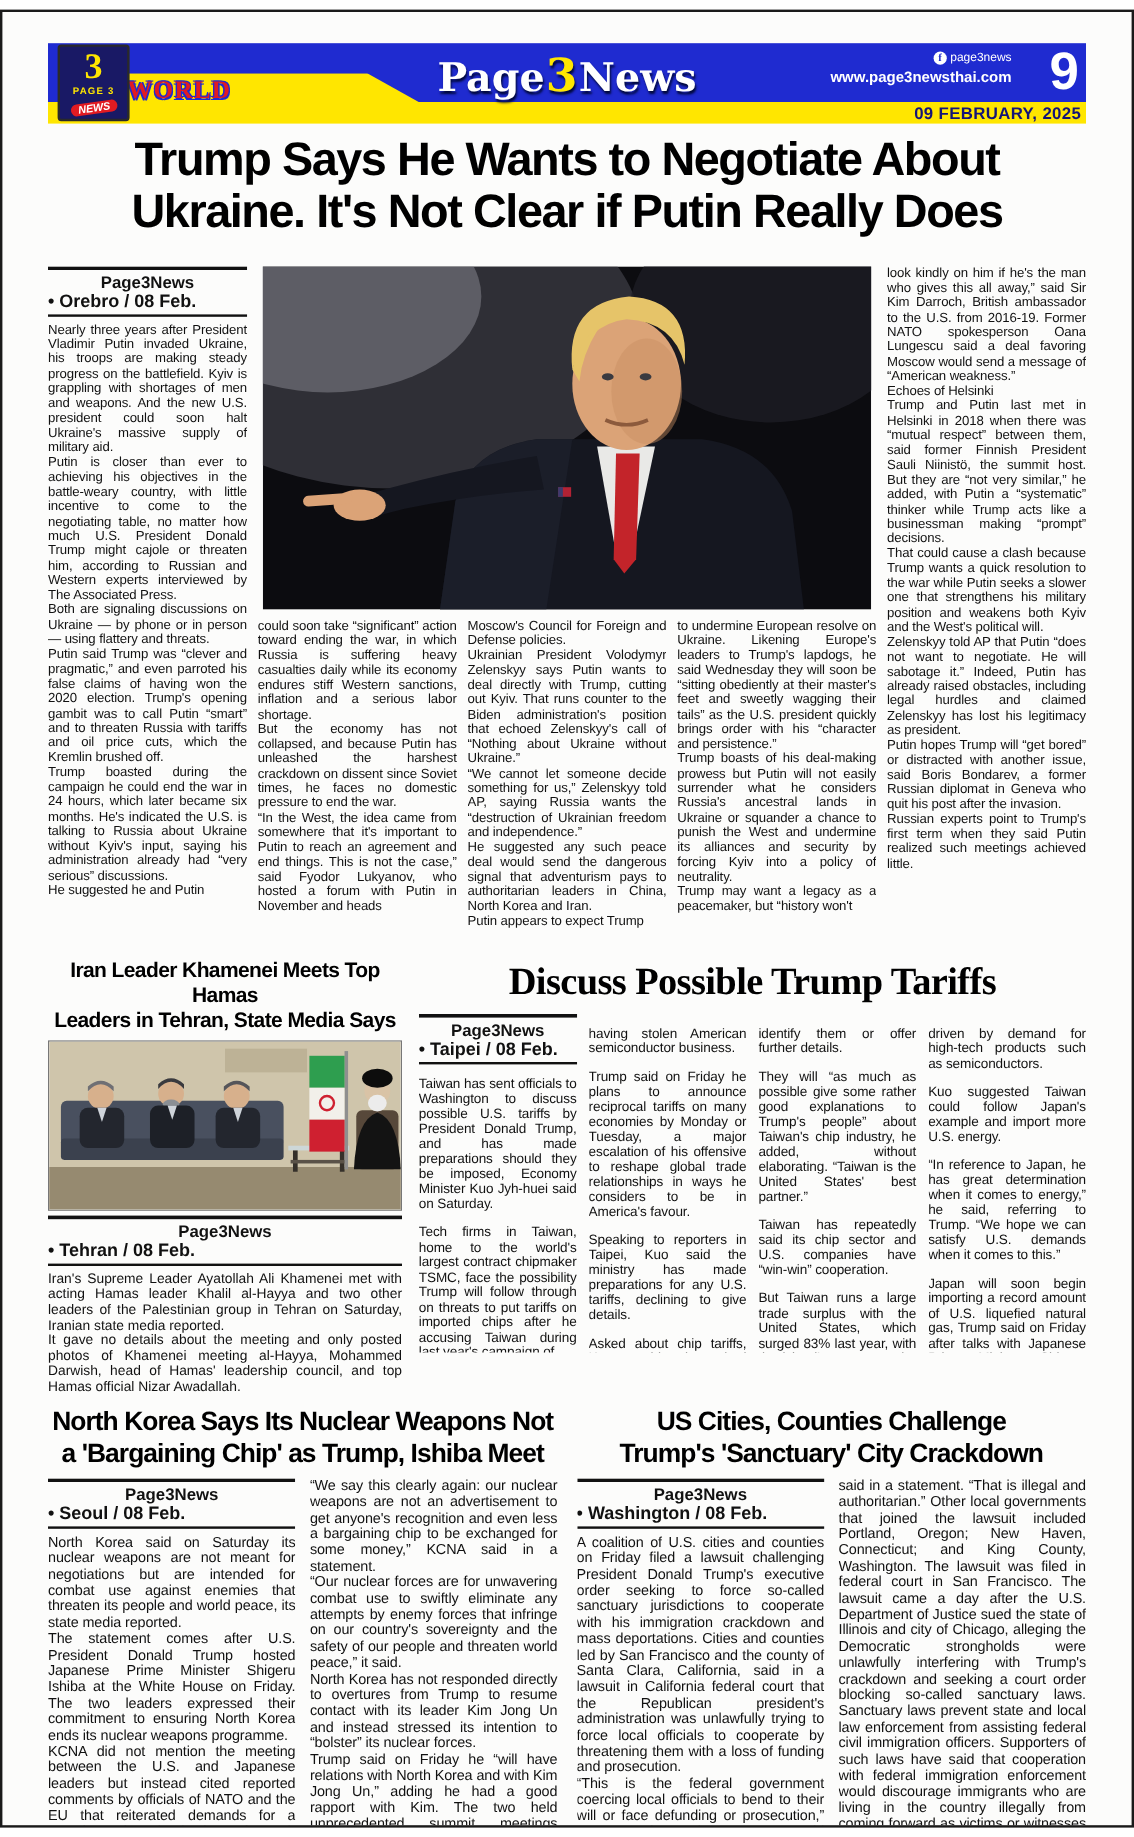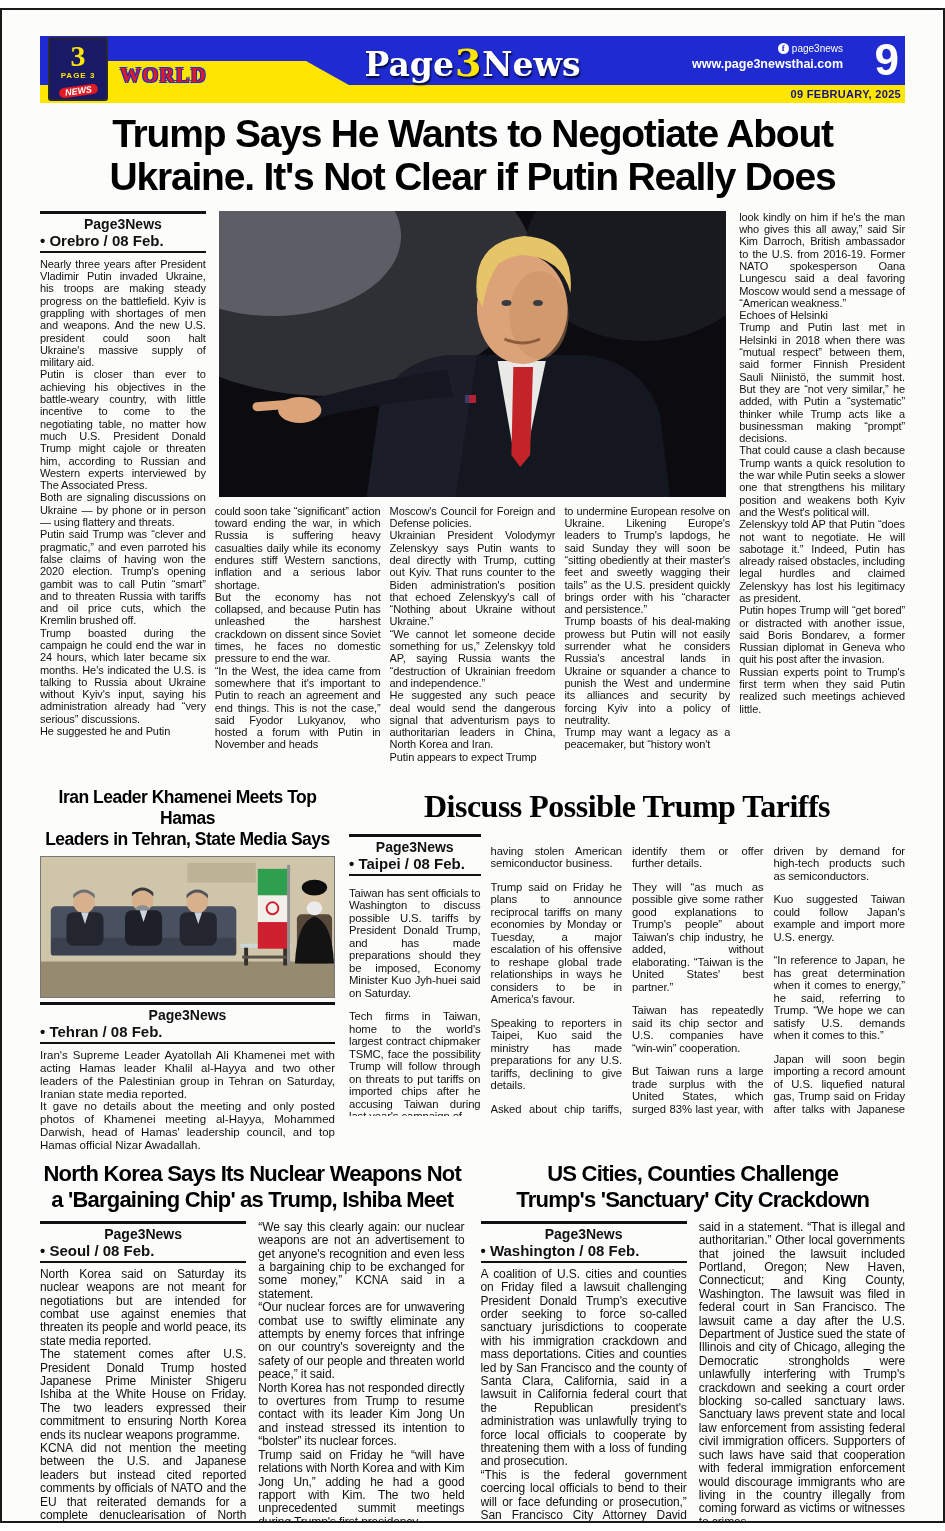--- a/index.html
+++ b/index.html
@@ -8,46 +8,46 @@
     background:#fcfcfb;font-family:"Liberation Sans",sans-serif;color:#111;
     overflow:hidden;
   }
   .content{padding:26px 38px 0;position:relative;}
 
   
   .masthead{position:relative;height:67px;}
   .mh-blue{position:absolute;left:0;right:0;top:0;height:49px;background:#1f2bd0;}
   .mh-yellow{position:absolute;left:0;right:0;bottom:0;height:18px;background:#ffe600;
     display:flex;align-items:center;justify-content:flex-end;}
-  .mh-date{font-weight:bold;font-size:11px;color:#141478;padding-right:4px;letter-spacing:.3px;}
+  .mh-date{font-weight:bold;font-size:14px;color:#141478;padding-right:4px;letter-spacing:.3px;}
   .logo-box{position:absolute;left:8px;top:1px;width:60px;height:64px;background:#191965;
     border:2px solid #2a2a2a;border-radius:3px;z-index:3;text-align:center;box-sizing:border-box;}
   .logo-3{font-family:"Liberation Serif",serif;font-weight:bold;font-size:30px;color:#ffe600;line-height:30px;margin-top:2px;}
   .logo-page3{font-size:8px;font-weight:bold;color:#ffe600;letter-spacing:1px;}
   .logo-news{display:inline-block;background:#e11b22;color:#fff;font-style:italic;font-weight:bold;
     font-size:9px;padding:0 6px;border-radius:7px;transform:rotate(-8deg);margin-top:2px;}
   .world-tag{position:absolute;left:66px;bottom:14px;height:28px;width:250px;background:#ffe600;
     clip-path:polygon(0 0,80% 0,100% 100%,0 100%);display:flex;align-items:center;z-index:2;}
   .world-tag span{font-family:"Liberation Serif",serif;font-weight:bold;font-size:21px;color:#e11b22;
-    padding-left:14px;letter-spacing:1px;
+    letter-spacing:1px;
     text-shadow:-1px -1px 0 #1f2bd0,1px -1px 0 #1f2bd0,-1px 1px 0 #1f2bd0,1px 1px 0 #1f2bd0;}
   .mh-title{position:absolute;left:0;right:0;top:4px;text-align:center;z-index:1;
     font-family:"DejaVu Serif",serif;font-weight:bold;font-size:33px;color:#fff;
     text-shadow:1px 2px 2px #00083a;}
   .mh-title .mh-num{color:#ffe600;font-size:38px;padding:0 1px;}
   .mh-right{position:absolute;right:62px;top:7px;text-align:right;z-index:2;color:#fff;}
   .social-row{font-size:10px;display:flex;align-items:center;justify-content:flex-end;gap:3px;}
   .fb-icon{display:inline-block;width:11px;height:11px;border-radius:50%;background:#fff;color:#1f2bd0;
     font-weight:bold;font-size:9px;line-height:11px;text-align:center;font-family:"Liberation Serif",serif;}
   .website{font-size:12.5px;font-weight:bold;margin-top:3px;}
   .page-num{position:absolute;right:6px;top:-2px;font-size:44px;font-weight:bold;color:#fff;z-index:2;
     line-height:52px;}
 
   
-  .lead-headline{margin:10px 0 12px;text-align:center;font-weight:bold;color:#000;
+  .lead-headline{margin:10px 0 23px;text-align:center;font-weight:bold;color:#000;
     font-size:39px;line-height:1.1;letter-spacing:-1.2px;}
   .hl-line{white-space:nowrap;}
   .lead-body{display:grid;grid-template-columns:repeat(5,1fr);gap:9px;position:relative;height:566px;margin-top:6px;}
   .lead-photo{position:absolute;left:calc(20% + 6px);right:calc(20% + 6px);top:0;height:286px;}
   .lead-photo svg{width:100%;height:100%;display:block;}
   .col{overflow:hidden;height:100%;}
   .col.pad{padding-top:294px;box-sizing:border-box;}
   .paras p{margin:0;text-align:justify;}
   .lead-body .paras p{font-size:11px;line-height:12.3px;letter-spacing:-.1px;}
 
@@ -164,21 +164,21 @@
       <div class="paras">
             <p>Moscow's Council for Foreign and Defense policies.</p>
             <p>Ukrainian President Volodymyr Zelenskyy says Putin wants to deal directly with Trump, cutting out Kyiv. That runs counter to the Biden administration's position that echoed Zelenskyy's call of “Nothing about Ukraine without Ukraine.”</p>
             <p>“We cannot let someone decide something for us,” Zelenskyy told AP, saying Russia wants the “destruction of Ukrainian freedom and independence.”</p>
             <p>He suggested any such peace deal would send the dangerous signal that adventurism pays to authoritarian leaders in China, North Korea and Iran.</p>
             <p>Putin appears to expect Trump</p>
           </div>
     </div>
     <div class="col pad">
       <div class="paras">
-            <p>to undermine European resolve on Ukraine. Likening Europe's leaders to Trump's lapdogs, he said Sunday they will soon be “sitting obediently at their master's feet and sweetly wagging their tails” as the U.S. president quickly brings order with his “character and persistence.”</p>
+            <p>to undermine European resolve on Ukraine. Likening Europe's leaders to Trump's lapdogs, he said Wednesday they will soon be “sitting obediently at their master's feet and sweetly wagging their tails” as the U.S. president quickly brings order with his “character and persistence.”</p>
             <p>Trump boasts of his deal-making prowess but Putin will not easily surrender what he considers Russia's ancestral lands in Ukraine or squander a chance to punish the West and undermine its alliances and security by forcing Kyiv into a policy of neutrality.</p>
             <p>Trump may want a legacy as a peacemaker, but “history won't</p>
           </div>
     </div>
     <div class="col">
       <div class="paras">
             <p>look kindly on him if he's the man who gives this all away,” said Sir Kim Darroch, British ambassador to the U.S. from 2016-19. Former NATO spokesperson Oana Lungescu said a deal favoring Moscow would send a message of “American weakness.”</p>
             <p>Echoes of Helsinki</p>
             <p>Trump and Putin last met in Helsinki in 2018 when there was “mutual respect” between them, said former Finnish President Sauli Niinistö, the summit host. But they are “not very similar,” he added, with Putin a “systematic” thinker while Trump acts like a businessman making “prompt” decisions.</p>
             <p>That could cause a clash because Trump wants a quick resolution to the war while Putin seeks a slower one that strengthens his military position and weakens both Kyiv and the West's political will.</p>

